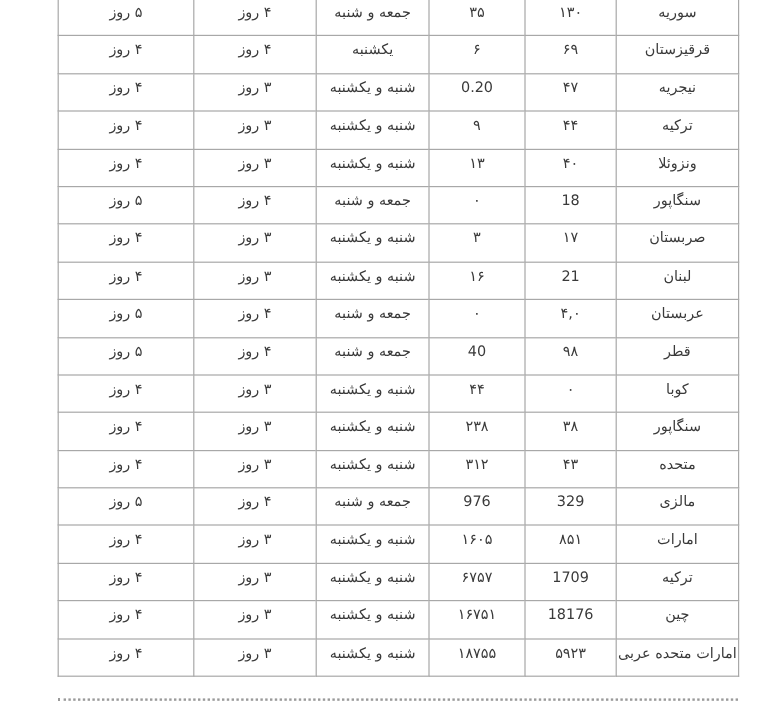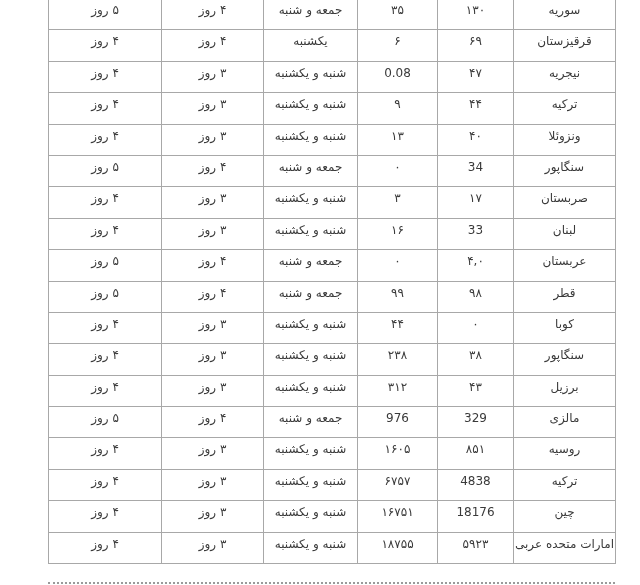--- a/index.html
+++ b/index.html
@@ -86,21 +86,21 @@
           <td>قرقیزستان</td>
           <td>۶۹</td>
           <td>۶</td>
           <td>یکشنبه</td>
           <td>۴ روز</td>
           <td>۴ روز</td>
         </tr>
         <tr>
           <td>نیجریه</td>
           <td>۴۷</td>
-          <td>0.08</td>
+          <td>0.20</td>
           <td>شنبه و یکشنبه</td>
           <td>۳ روز</td>
           <td>۴ روز</td>
         </tr>
         <tr>
           <td>ترکیه</td>
           <td>۴۴</td>
           <td>۹</td>
           <td>شنبه و یکشنبه</td>
           <td>۳ روز</td>
@@ -109,54 +109,54 @@
         <tr>
           <td>ونزوئلا</td>
           <td>۴۰</td>
           <td>۱۳</td>
           <td>شنبه و یکشنبه</td>
           <td>۳ روز</td>
           <td>۴ روز</td>
         </tr>
         <tr>
           <td>سنگاپور</td>
-          <td>34</td>
+          <td>18</td>
           <td>۰</td>
           <td>جمعه و شنبه</td>
           <td>۴ روز</td>
           <td>۵ روز</td>
         </tr>
         <tr>
           <td>صربستان</td>
           <td>۱۷</td>
           <td>۳</td>
           <td>شنبه و یکشنبه</td>
           <td>۳ روز</td>
           <td>۴ روز</td>
         </tr>
         <tr>
           <td>لبنان</td>
-          <td>33</td>
+          <td>21</td>
           <td>۱۶</td>
           <td>شنبه و یکشنبه</td>
           <td>۳ روز</td>
           <td>۴ روز</td>
         </tr>
         <tr>
           <td>عربستان</td>
           <td>۴,۰</td>
           <td>۰</td>
           <td>جمعه و شنبه</td>
           <td>۴ روز</td>
           <td>۵ روز</td>
         </tr>
         <tr>
           <td>قطر</td>
           <td>۹۸</td>
-          <td>۹۹</td>
+          <td>40</td>
           <td>جمعه و شنبه</td>
           <td>۴ روز</td>
           <td>۵ روز</td>
         </tr>
         <tr>
           <td>کوبا</td>
           <td>۰</td>
           <td>۴۴</td>
           <td>شنبه و یکشنبه</td>
           <td>۳ روز</td>
@@ -164,46 +164,46 @@
         </tr>
         <tr>
           <td>سنگاپور</td>
           <td>۳۸</td>
           <td>۲۳۸</td>
           <td>شنبه و یکشنبه</td>
           <td>۳ روز</td>
           <td>۴ روز</td>
         </tr>
         <tr>
-          <td>برزیل</td>
+          <td>متحده</td>
           <td>۴۳</td>
           <td>۳۱۲</td>
           <td>شنبه و یکشنبه</td>
           <td>۳ روز</td>
           <td>۴ روز</td>
         </tr>
         <tr>
           <td>مالزی</td>
           <td>329</td>
           <td>976</td>
           <td>جمعه و شنبه</td>
           <td>۴ روز</td>
           <td>۵ روز</td>
         </tr>
         <tr>
-          <td>روسیه</td>
+          <td>امارات</td>
           <td>۸۵۱</td>
           <td>۱۶۰۵</td>
           <td>شنبه و یکشنبه</td>
           <td>۳ روز</td>
           <td>۴ روز</td>
         </tr>
         <tr>
           <td>ترکیه</td>
-          <td>4838</td>
+          <td>1709</td>
           <td>۶۷۵۷</td>
           <td>شنبه و یکشنبه</td>
           <td>۳ روز</td>
           <td>۴ روز</td>
         </tr>
         <tr>
           <td>چین</td>
           <td>18176</td>
           <td>۱۶۷۵۱</td>
           <td>شنبه و یکشنبه</td>

